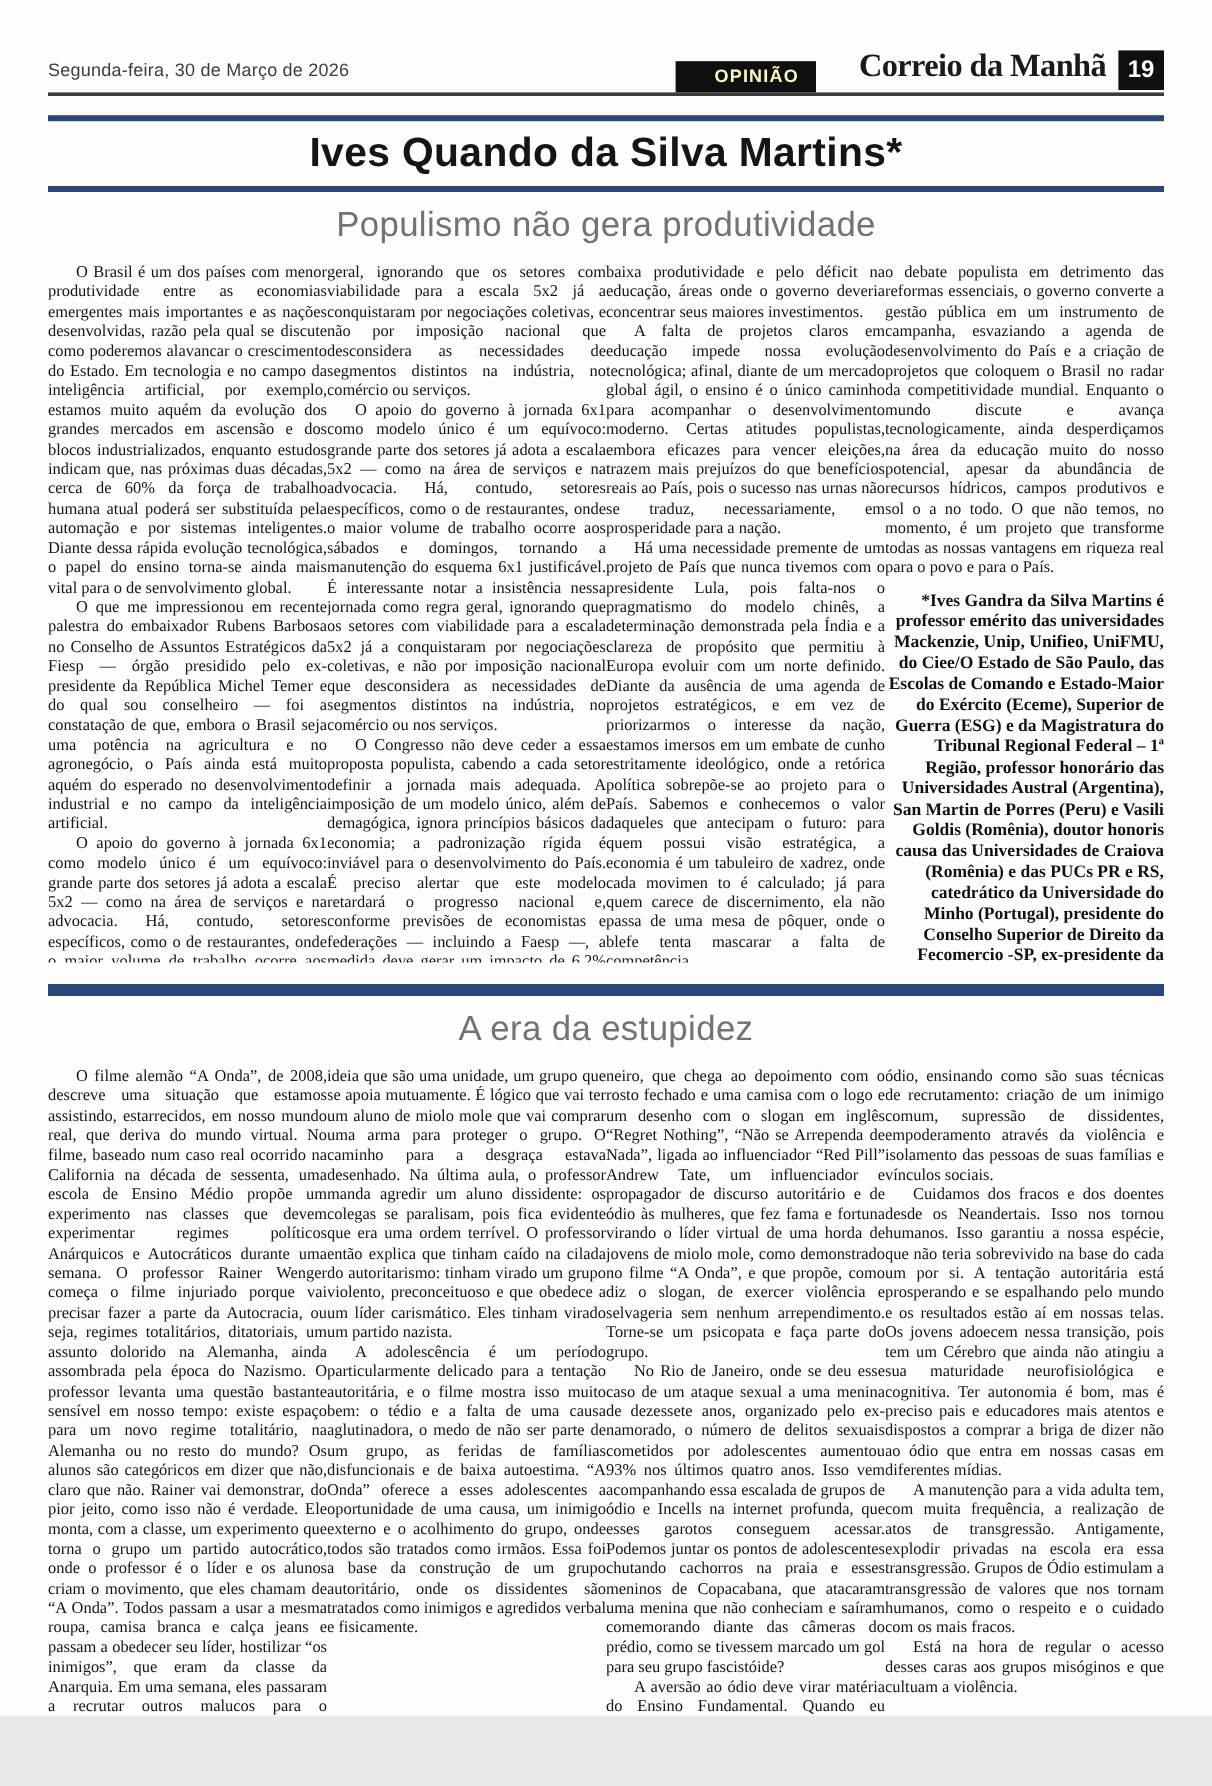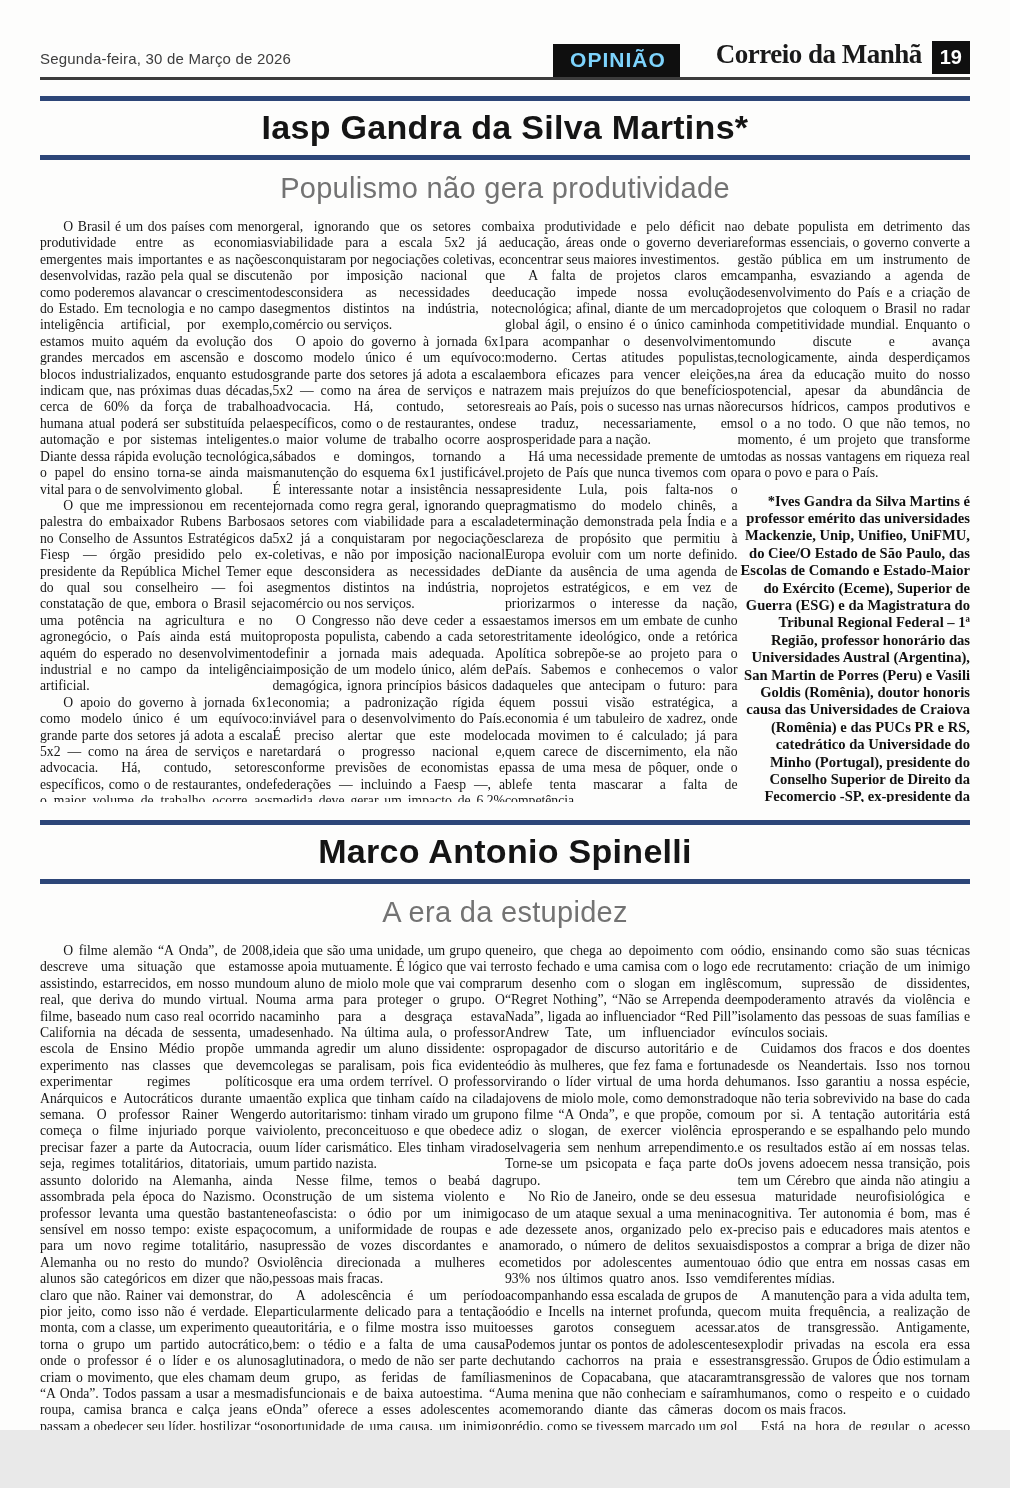--- a/index.html
+++ b/index.html
@@ -19,25 +19,25 @@
   .pg-header{
     display:flex;align-items:flex-end;justify-content:space-between;
     border-bottom:3px solid var(--headerbar);padding-bottom:8px;height:44px;
   }
   .pg-date{
     font-family:"Liberation Sans",sans-serif;font-size:15px;color:#3d3d3d;
     letter-spacing:.2px;padding-bottom:2px;
   }
   .hdr-right{display:flex;align-items:flex-end;gap:36px;}
   .section-box{
-    background:var(--boxblack);color:#7dd3fc;font-family:"Liberation Sans",sans-serif;
-    font-weight:700;font-size:21px;letter-spacing:1px;padding:4px 14px 5px 17px;
+    background:var(--boxblack);color:#fef9c3;font-family:"Liberation Sans",sans-serif;
+    font-weight:700;font-size:15px;letter-spacing:1px;padding:4px 14px 5px 32px;
     margin-bottom:-8px;position:relative;z-index:2;
   }
-  .masthead-wrap{display:flex;align-items:flex-start;gap:10px;margin-top:20px;}
+  .masthead-wrap{display:flex;align-items:center;gap:10px;margin-top:20px;}
   .masthead{
     font-family:"Liberation Serif",serif;font-weight:700;font-size:27px;
     letter-spacing:-.5px;line-height:1;padding-bottom:1px;
   }
   .pageno-box{
     background:var(--boxblack);color:#fff;font-family:"Liberation Sans",sans-serif;
     font-weight:700;font-size:20px;line-height:1;padding:6px 8px 7px 8px;
     margin-bottom:-6px;position:relative;z-index:2;
   }
   
@@ -81,21 +81,21 @@
         <div class="masthead">Correio da Manhã</div>
         <div class="pageno-box">19</div>
       </div>
     </div>
   </div>
 
   <div style="height:16px"></div>
 
   <div class="article art-1">
     <div class="navy-rule"></div>
-    <div class="author-headline">Iasp Gandra da Silva Martins*</div>
+    <div class="author-headline">Ives Quando da Silva Martins*</div>
     <div class="navy-rule"></div>
     <div class="article-title">Populismo não gera produtividade</div>
     <div class="article-body">
         <div class="col">
           <p class="para">O Brasil é um dos países com menor produtividade entre as economias emergentes mais importantes e as nações desenvolvidas, razão pela qual se discute como poderemos alavancar o crescimento do Estado. Em tecnologia e no campo da inteligência artificial, por exemplo, estamos muito aquém da evolução dos grandes mercados em ascensão e dos blocos industrializados, enquanto estudos indicam que, nas próximas duas décadas, cerca de 60% da força de trabalho humana atual poderá ser substituída pela automação e por sistemas inteligentes. Diante dessa rápida evolução tecnológica, o papel do ensino torna-se ainda mais vital para o de senvolvimento global.</p>
           <p class="para">O que me impressionou em recente palestra do embaixador Rubens Barbosa no Conselho de Assuntos Estratégicos da Fiesp — órgão presidido pelo ex-presidente da República Michel Temer e do qual sou conselheiro — foi a constatação de que, embora o Brasil seja uma potência na agricultura e no agronegócio, o País ainda está muito aquém do esperado no desenvolvimento industrial e no campo da inteligência artificial.</p>
           <p class="para">O apoio do governo à jornada 6x1 como modelo único é um equívoco: grande parte dos setores já adota a escala 5x2 — como na área de serviços e na advocacia. Há, contudo, setores específicos, como o de restaurantes, onde o maior volume de trabalho ocorre aos fins de semana, tornando a manutenção do esquema 6x1 justificável. É interessante notar a insistência nessa jornada como regra</p>
         </div>
         <div class="col">
           <p class="para cont">geral, ignorando que os setores com viabilidade para a escala 5x2 já a conquistaram por negociações coletivas, e não por imposição nacional que desconsidera as necessidades de segmentos distintos na indústria, no comércio ou serviços.</p>
@@ -111,30 +111,28 @@
           <p class="para cont">o debate populista em detrimento das reformas essenciais, o governo converte a gestão pública em um instrumento de campanha, esvaziando a agenda de desenvolvimento do País e a criação de projetos que coloquem o Brasil no radar da competitividade mundial. Enquanto o mundo discute e avança tecnologicamente, ainda desperdiçamos na área da educação muito do nosso potencial, apesar da abundância de recursos hídricos, campos produtivos e sol o a no todo. O que não temos, no momento, é um projeto que transforme todas as nossas vantagens em riqueza real para o povo e para o País.</p>
           <p class="bio">*Ives Gandra da Silva Martins é professor emérito das universidades Mackenzie, Unip, Unifieo, UniFMU, do Ciee/O Estado de São Paulo, das Escolas de Comando e Estado-Maior do Exército (Eceme), Superior de Guerra (ESG) e da Magistratura do Tribunal Regional Federal – 1ª Região, professor honorário das Universidades Austral (Argentina), San Martin de Porres (Peru) e Vasili Goldis (Romênia), doutor honoris causa das Universidades de Craiova (Romênia) e das PUCs PR e RS, catedrático da Universidade do Minho (Portugal), presidente do Conselho Superior de Direito da Fecomercio -SP, ex-presidente da Academia Paulista de Letras (APL) e do Instituto dos Advogados de São Paulo (Iasp).</p>
         </div>
       </div>
   </div>
 
   <div class="spacer-between"></div>
 
   <div class="article art-2">
     <div class="navy-rule"></div>
-    <div class="author-headline">Marco Antonio Spinelli</div>
     <div class="navy-rule"></div>
     <div class="article-title">A era da estupidez</div>
     <div class="article-body">
         <div class="col">
           <p class="para">O filme alemão “A Onda”, de 2008, descreve uma situação que estamos assistindo, estarrecidos, em nosso mundo real, que deriva do mundo virtual. No filme, baseado num caso real ocorrido na California na década de sessenta, uma escola de Ensino Médio propõe um experimento nas classes que devem experimentar regimes políticos Anárquicos e Autocráticos durante uma semana. O professor Rainer Wenger começa o filme injuriado porque vai precisar fazer a parte da Autocracia, ou seja, regimes totalitários, ditatoriais, um assunto dolorido na Alemanha, ainda assombrada pela época do Nazismo. O professor levanta uma questão bastante sensível em nosso tempo: existe espaço para um novo regime totalitário, na Alemanha ou no resto do mundo? Os alunos são categóricos em dizer que não, claro que não. Rainer vai demonstrar, do pior jeito, como isso não é verdade. Ele monta, com a classe, um experimento que torna o grupo um partido autocrático, onde o professor é o líder e os alunos criam o movimento, que eles chamam de “A Onda”. Todos passam a usar a mesma roupa, camisa branca e calça jeans e passam a obedecer seu líder, hostilizar “os inimigos”, que eram da classe da Anarquia. Em uma semana, eles passaram a recrutar outros malucos para o movimento, excluindo os fracos e os anarquistas. Um aluno desenhou um logo em formato de onda, pichando a cidade. Os alunos vão ficando mais violentos, opressores, sob a</p>
         </div>
         <div class="col">
           <p class="para cont">ideia que são uma unidade, um grupo que se apoia mutuamente. É lógico que vai ter um aluno de miolo mole que vai comprar uma arma para proteger o grupo. O caminho para a desgraça estava desenhado. Na última aula, o professor manda agredir um aluno dissidente: os colegas se paralisam, pois fica evidente que era uma ordem terrível. O professor então explica que tinham caído na cilada do autoritarismo: tinham virado um grupo violento, preconceituoso e que obedece a um líder carismático. Eles tinham virado um partido nazista.</p>
-          <p class="para">Nesse filme, temos o beabá da construção de um sistema violento e neofascista: o ódio por um inimigo comum, a uniformidade de roupas e a supressão de vozes discordantes e a violência direcionada a mulheres e pessoas mais fracas.</p>
           <p class="para">A adolescência é um período particularmente delicado para a tentação autoritária, e o filme mostra isso muito bem: o tédio e a falta de uma causa aglutinadora, o medo de não ser parte de um grupo, as feridas de famílias disfuncionais e de baixa autoestima. “A Onda” oferece a esses adolescentes a oportunidade de uma causa, um inimigo externo e o acolhimento do grupo, onde todos são tratados como irmãos. Essa foi a base da construção de um grupo autoritário, onde os dissidentes são tratados como inimigos e agredidos verbal e fisicamente.</p>
         </div>
         <div class="col">
           <p class="para cont">neiro, que chega ao depoimento com o rosto fechado e uma camisa com o logo e um desenho com o slogan em inglês “Regret Nothing”, “Não se Arrependa de Nada”, ligada ao influenciador “Red Pill” Andrew Tate, um influenciador e propagador de discurso autoritário e de ódio às mulheres, que fez fama e fortuna virando o líder virtual de uma horda de jovens de miolo mole, como demonstrado no filme “A Onda”, e que propõe, como diz o slogan, de exercer violência e selvageria sem nenhum arrependimento. Torne-se um psicopata e faça parte do grupo.</p>
           <p class="para">No Rio de Janeiro, onde se deu esse caso de um ataque sexual a uma menina de dezessete anos, organizado pelo ex-namorado, o número de delitos sexuais cometidos por adolescentes aumentou 93% nos últimos quatro anos. Isso vem acompanhando essa escalada de grupos de ódio e Incells na internet profunda, que esses garotos conseguem acessar. Podemos juntar os pontos de adolescentes chutando cachorros na praia e esses meninos de Copacabana, que atacaram uma menina que não conheciam e saíram comemorando diante das câmeras do prédio, como se tivessem marcado um gol para seu grupo fascistóide?</p>
           <p class="para">A aversão ao ódio deve virar matéria do Ensino Fundamental. Quando eu estava na escola, a professora de Ciências nos propôs fazer cartazes contra o Tabagismo. As taxas de tabagismo caíram por décadas e agora voltam a subir com os cigarros eletrônicos. Está na hora de fazermos cartazes contra os grupos de</p>
         </div>
         <div class="col">
           <p class="para cont">ódio, ensinando como são suas técnicas de recrutamento: criação de um inimigo comum, supressão de dissidentes, empoderamento através da violência e isolamento das pessoas de suas famílias e vínculos sociais.</p>
           <p class="para">Cuidamos dos fracos e dos doentes desde os Neandertais. Isso nos tornou humanos. Isso garantiu a nossa espécie, que não teria sobrevivido na base do cada um por si. A tentação autoritária está prosperando e se espalhando pelo mundo e os resultados estão aí em nossas telas. Os jovens adoecem nessa transição, pois tem um Cérebro que ainda não atingiu a sua maturidade neurofisiológica e cognitiva. Ter autonomia é bom, mas é preciso pais e educadores mais atentos e dispostos a comprar a briga de dizer não ao ódio que entra em nossas casas em diferentes mídias.</p>

